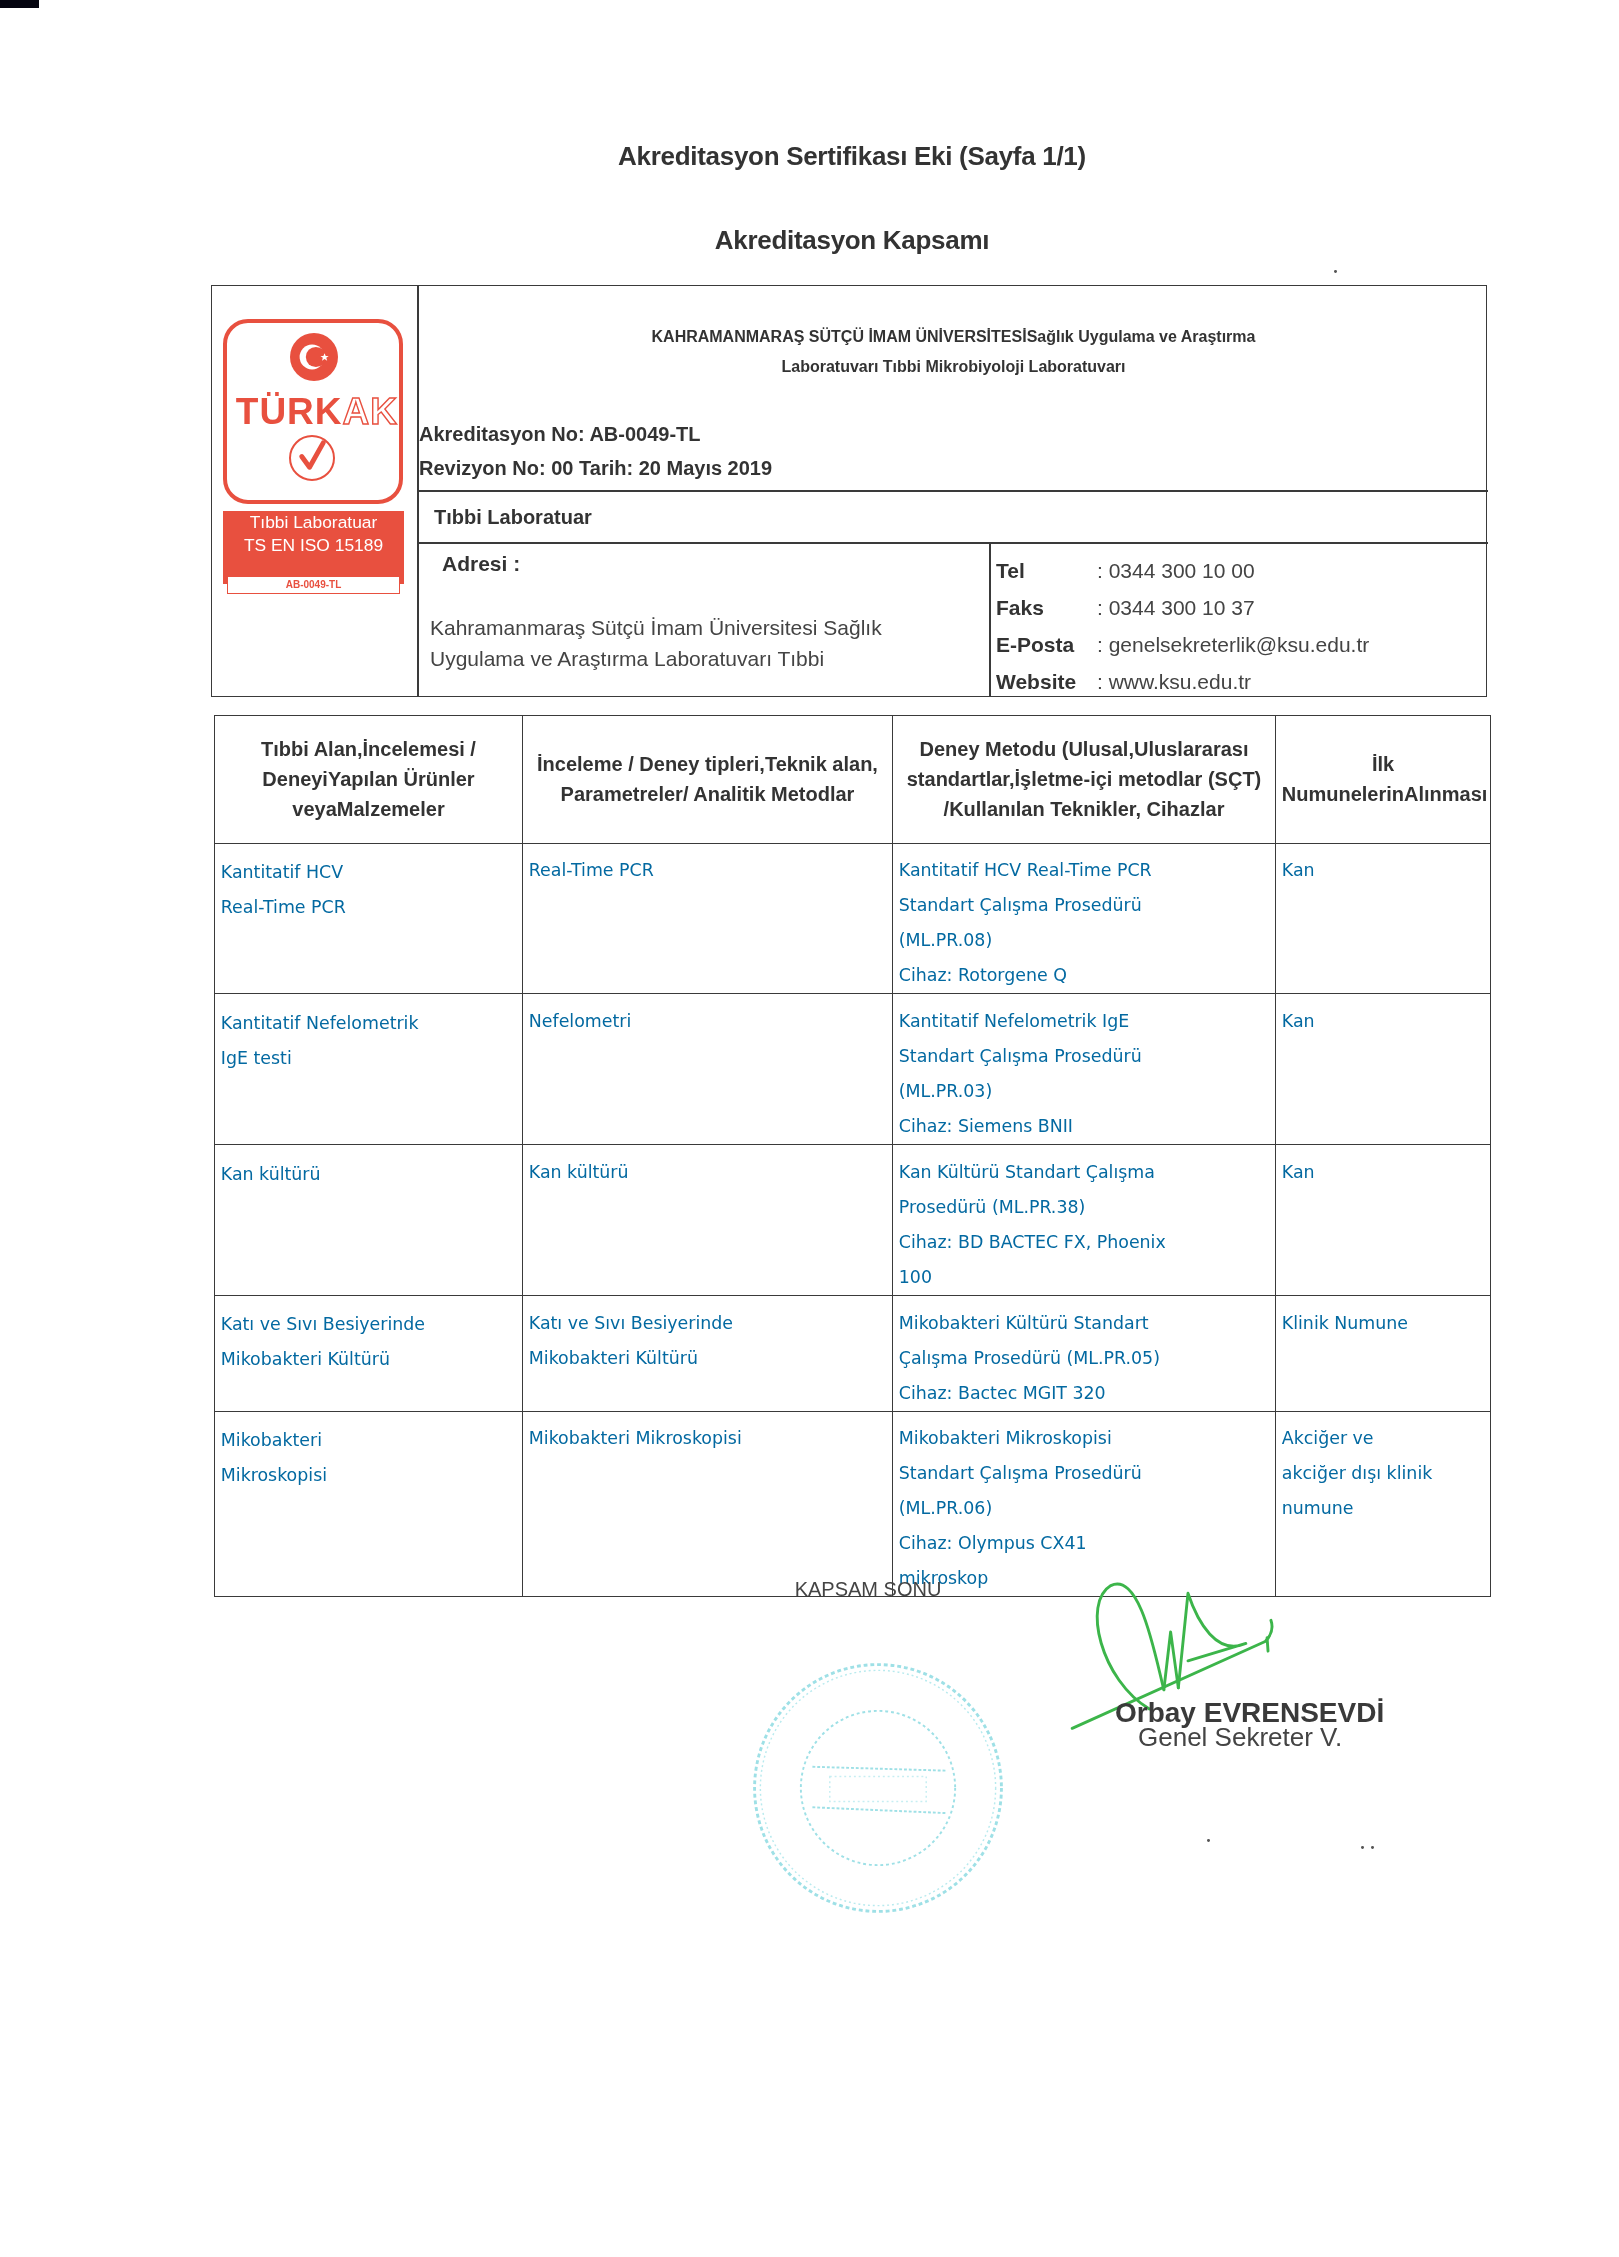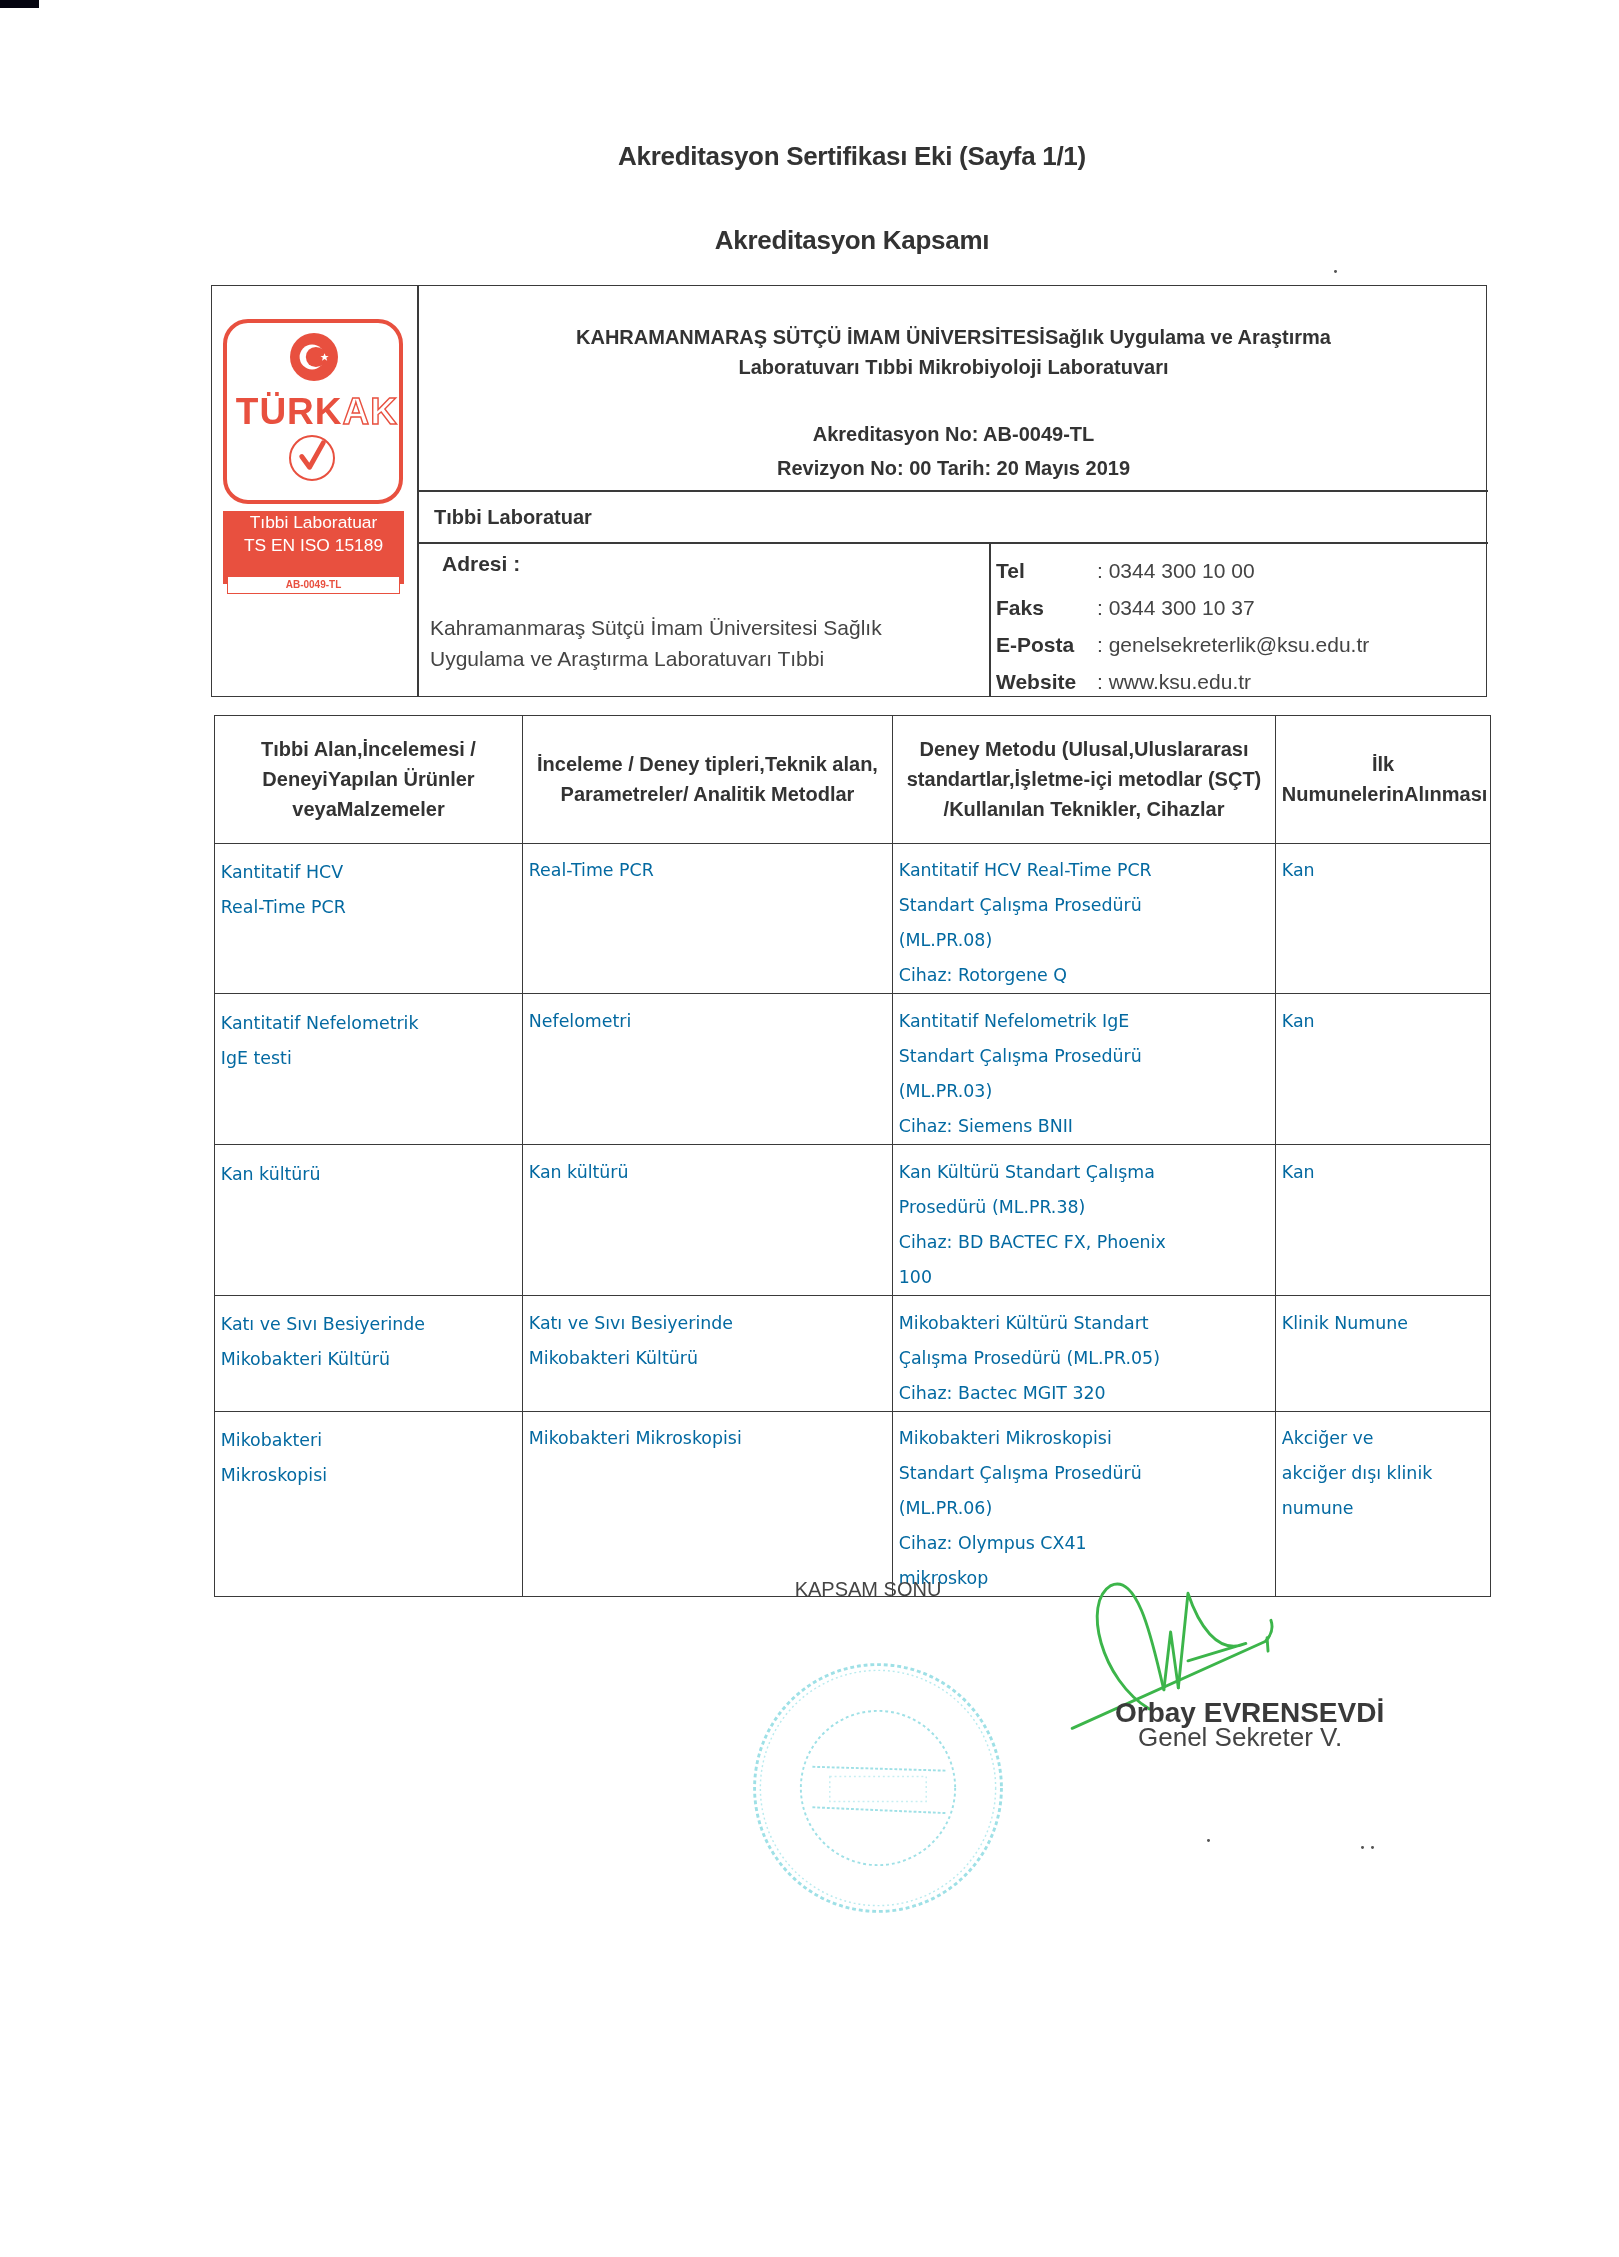--- a/index.html
+++ b/index.html
@@ -13,22 +13,22 @@
   .t1 { top: 141px; }
   .t2 { top: 225px; }
 
   
   .hbox { left: 211px; top: 285px; width: 1276px; height: 412px; border: 1.9px solid #3a3a3a; box-sizing: border-box; }
   .hv { left: 417px; top: 285px; width: 1.9px; height: 412px; background: #3a3a3a; }
   .hr1 { left: 417px; top: 490px; width: 1071px; height: 1.9px; background: #3a3a3a; }
   .hr2 { left: 417px; top: 542px; width: 1071px; height: 1.9px; background: #3a3a3a; }
   .hv2 { left: 989px; top: 542px; width: 1.9px; height: 155px; background: #3a3a3a; }
 
-  .lab-name { left: 419px; width: 1069px; top: 322px; text-align: center; font-weight: bold; font-size: 20px; line-height: 30px; color: #333; }
-  .accr { left: 419px; width: 1069px; top: 417px; text-align: center; font-weight: bold; font-size: 20px; line-height: 34px; color: #333; }
+  .lab-name { left: 419px; width: 1069px; top: 322px; text-align: center; font-weight: bold; font-size: 16px; line-height: 30px; color: #333; }
+  .accr { left: 419px; width: 1069px; top: 417px; text-align: left; font-weight: bold; font-size: 20px; line-height: 34px; color: #333; }
   .tibbi { left: 434px; top: 506px; font-weight: bold; font-size: 20px; color: #333; }
   .adresi-label { left: 442px; top: 552px; font-weight: bold; font-size: 21px; color: #333; }
   .address { left: 430px; top: 612px; width: 541px; font-size: 21px; line-height: 31px; color: #444; }
   .address .last { position: relative; }
   .contact { left: 996px; top: 552px; width: 483px; font-size: 21px; line-height: 37px; color: #444; }
   .contact .row { display: flex; }
   .contact .k { width: 101px; font-weight: bold; color: #333; }
 
   
   .logo-box { left: 223px; top: 319px; width: 180px; height: 185px; border: 4.8px solid #e8503f; border-radius: 25px; box-sizing: border-box; }

